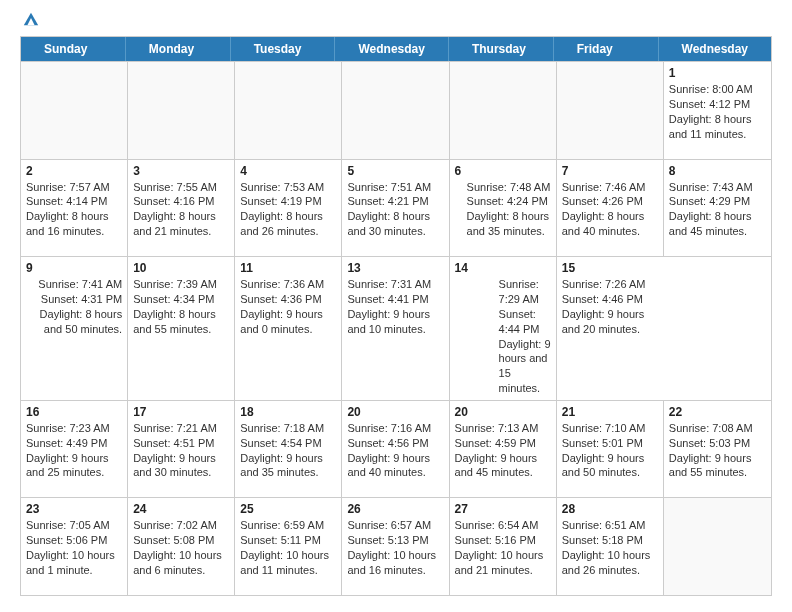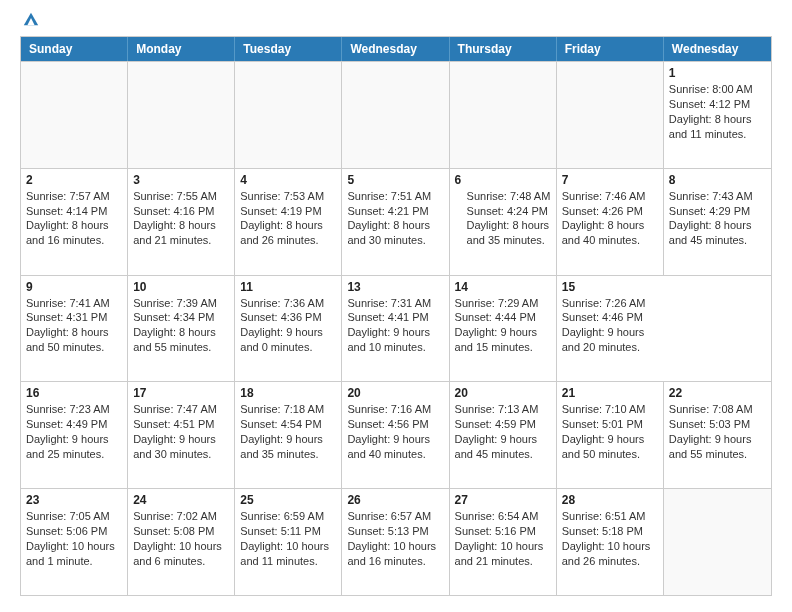--- a/index.html
+++ b/index.html
@@ -57,21 +57,21 @@
     }
     .calendar-header-row {
       display: grid;
       grid-template-columns: repeat(7, 1fr);
       background: #2a7ab5;
     }
     .calendar-header-cell {
       color: #fff;
       font-size: 12px;
       font-weight: bold;
-      padding: 5px 8px;
+      padding: 5px 23px;
       border-right: 1px solid #5599c8;
     }
     .calendar-header-cell:last-child { border-right: none; }
     .calendar-body {
       flex: 1;
       display: flex;
       flex-direction: column;
     }
     .calendar-row {
       display: grid;
@@ -191,21 +191,21 @@
           <div class="calendar-cell">
             <span class="day-number">8</span>
             <div class="cell-text" style="white-space: pre-line;">Sunrise: 7:43 AM
 Sunset: 4:29 PM
 Daylight: 8 hours and 45 minutes.</div>
           </div>
         </div>
         <div class="calendar-row">
           <div class="calendar-cell">
             <span class="day-number">9</span>
-            <div class="cell-text" style="white-space: pre-line;">Sunrise: 7:41 AM
+            <div class="cell-text" style="white-space: pre-line; text-align: right;">Sunrise: 7:41 AM
 Sunset: 4:31 PM
 Daylight: 8 hours and 50 minutes.</div>
           </div>
           <div class="calendar-cell">
             <span class="day-number">10</span>
             <div class="cell-text" style="white-space: pre-line;">Sunrise: 7:39 AM
 Sunset: 4:34 PM
 Daylight: 8 hours and 55 minutes.</div>
           </div>
           <div class="calendar-cell">
@@ -215,41 +215,41 @@
 Daylight: 9 hours and 0 minutes.</div>
           </div>
           <div class="calendar-cell">
             <span class="day-number">13</span>
             <div class="cell-text" style="white-space: pre-line;">Sunrise: 7:31 AM
 Sunset: 4:41 PM
 Daylight: 9 hours and 10 minutes.</div>
           </div>
           <div class="calendar-cell">
             <span class="day-number">14</span>
-            <div class="cell-text" style="white-space: pre-line;">Sunrise: 7:29 AM
+            <div class="cell-text" style="white-space: pre-line; margin-left: 44px;">Sunrise: 7:29 AM
 Sunset: 4:44 PM
 Daylight: 9 hours and 15 minutes.</div>
           </div>
           <div class="calendar-cell">
             <span class="day-number">15</span>
             <div class="cell-text" style="white-space: pre-line;">Sunrise: 7:26 AM
 Sunset: 4:46 PM
 Daylight: 9 hours and 20 minutes.</div>
           </div>
         </div>
         <div class="calendar-row">
           <div class="calendar-cell">
             <span class="day-number">16</span>
             <div class="cell-text" style="white-space: pre-line;">Sunrise: 7:23 AM
 Sunset: 4:49 PM
 Daylight: 9 hours and 25 minutes.</div>
           </div>
           <div class="calendar-cell">
             <span class="day-number">17</span>
-            <div class="cell-text" style="white-space: pre-line;">Sunrise: 7:47 AM
+            <div class="cell-text" style="white-space: pre-line;">Sunrise: 7:21 AM
 Sunset: 4:51 PM
 Daylight: 9 hours and 30 minutes.</div>
           </div>
           <div class="calendar-cell">
             <span class="day-number">18</span>
             <div class="cell-text" style="white-space: pre-line;">Sunrise: 7:18 AM
 Sunset: 4:54 PM
 Daylight: 9 hours and 35 minutes.</div>
           </div>
           <div class="calendar-cell">

